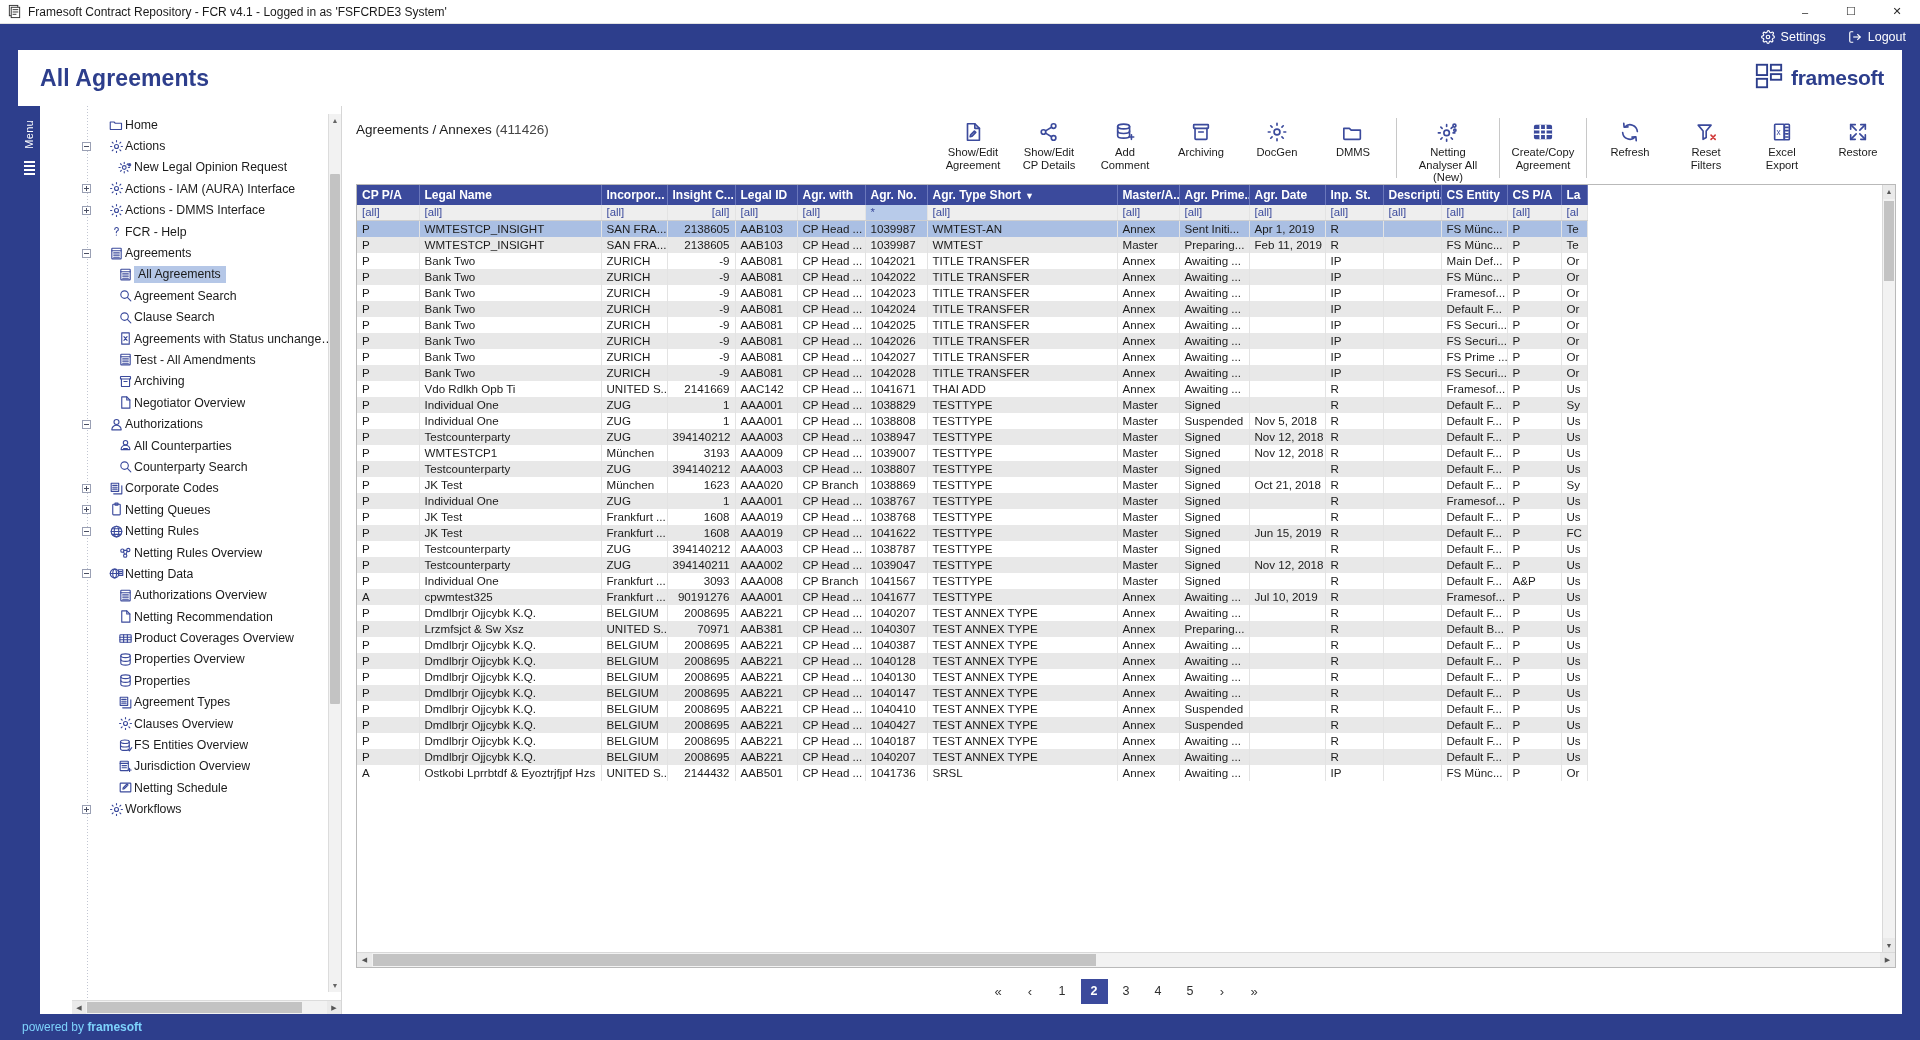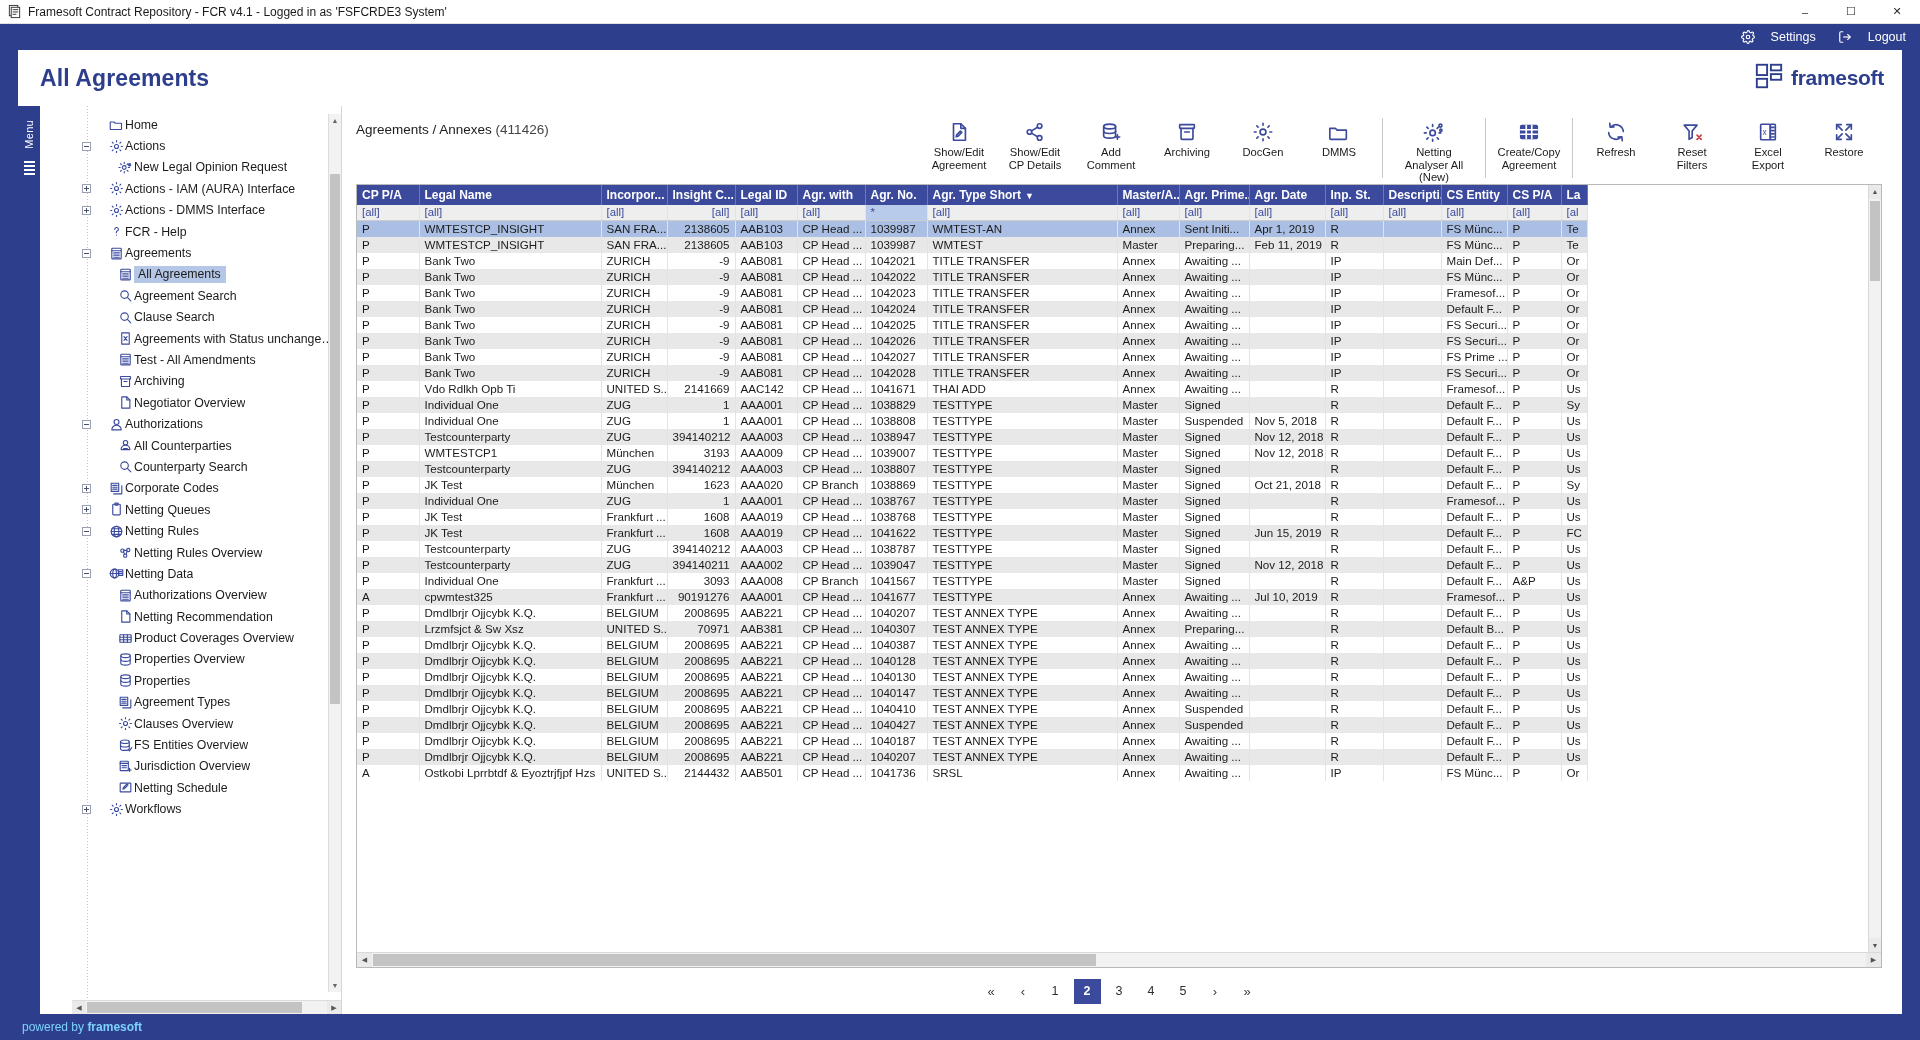--- a/index.html
+++ b/index.html
@@ -37,21 +37,21 @@
 
   
   .appbar {
     height: 26px; min-height: 26px;
     background: #2d3e8c;
     display: flex; align-items: center; justify-content: flex-end;
     padding-right: 14px; gap: 22px;
   }
   .appbar-item {
     color: #ffffff; font-size: 12.5px;
-    display: flex; align-items: flex-start; gap: 16px;
+    display: flex; align-items: flex-start; gap: 6px;
     white-space: nowrap;
   }
   .appbar-item svg { display: block; }
 
   .header {
     background: #ffffff;
     margin: 0 18px 0 18px;
     height: 56px; min-height: 56px;
     display: flex; align-items: center; justify-content: space-between;
     padding: 0 18px 0 22px;
@@ -152,21 +152,21 @@
     position: relative;
   }
   .sb-h-btn { width: 14px; height: 13px; display: flex; align-items: center; justify-content: center;
               font-size: 7px; color: #555; background: #eaeaea; }
   .sb-h-track { flex: 1 1 auto; height: 13px; position: relative; }
   .sb-h-thumb { position: absolute; left: 1px; top: 1px; bottom: 1px; width: 215px; background: #c3c3c3; }
 
   
   .main {
     flex: 1 1 auto; min-width: 0; display: flex; flex-direction: column;
-    background: #fff; padding: 0 16px 0 10px; min-height: 0;
+    background: #fff; padding: 0 2px 0 10px; min-height: 0;
   }
   .main-head {
     display: flex; align-items: flex-start; justify-content: space-between;
     padding: 10px 4px 0 4px; min-height: 58px;
   }
   .grid-title { font-size: 13.5px; color: #1b1b1b; padding-top: 6px; white-space: nowrap; }
   .grid-title .count { color: #444; }
   .toolbar { display: flex; align-items: flex-start; gap: 0; }
   .tbtn {
     width: 76px; display: flex; flex-direction: column; align-items: center;

